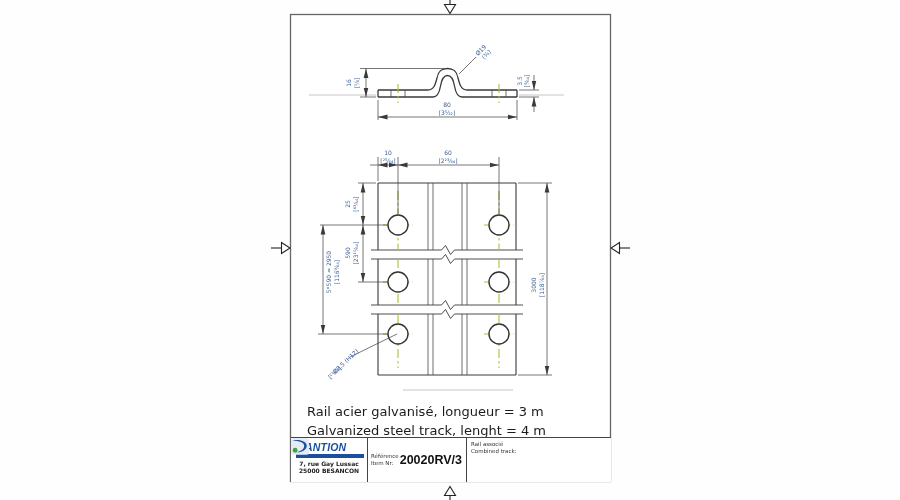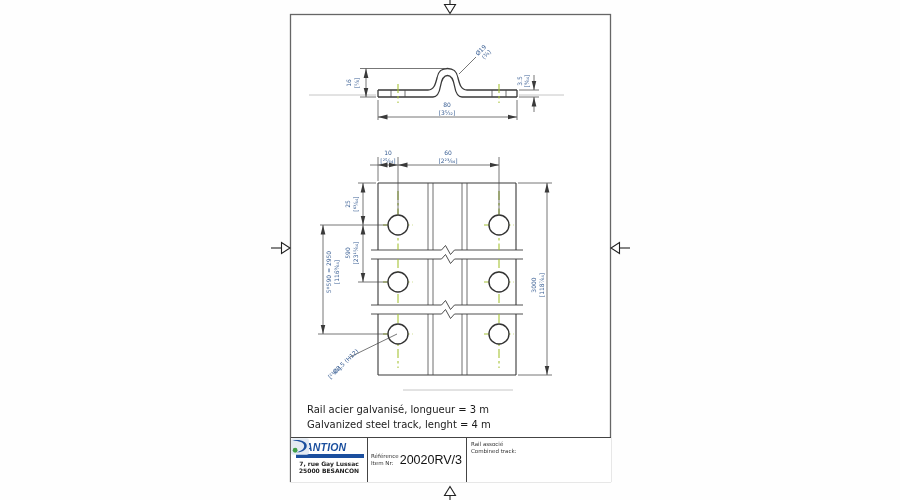--- a/index.html
+++ b/index.html
@@ -14,36 +14,36 @@
   .brk{stroke:#3a3a3a;stroke-width:.9;fill:none;}
   .diml{stroke:#4a4a4a;stroke-width:.75;fill:none;}
   .green{stroke:#a6c437;stroke-width:1.1;fill:none;stroke-dasharray:9 3 2.5 3;}
   .grayln{stroke:#c6c6c6;stroke-width:1;fill:none;}
   .hole{fill:#ffffff;stroke:#333;stroke-width:1.4;}
   .mark{stroke:#222;stroke-width:1.1;fill:none;}
   .markhead{fill:#fff;stroke:#222;stroke-width:1.1;}
   text.d{fill:#3a5f94;font-size:6px;text-anchor:middle;font-family:"DejaVu Sans",sans-serif;}
 
   
-  .note{position:absolute;left:307px;top:403px;font-size:10px;line-height:1.45;color:#1b1b1b;}
+  .note{position:absolute;left:307px;top:403px;font-size:13px;line-height:1.45;color:#1b1b1b;}
 
   
   .titleblock{position:absolute;left:291px;top:437px;width:320px;height:45px;
               border-top:1.2px solid #444;display:flex;box-sizing:border-box;background:#fff;}
   .tb-cell{box-sizing:border-box;height:100%;}
   .tb-logo{width:77px;border-right:1.1px solid #444;padding:2px 3px 1px 3px;}
   .logo-row{display:flex;align-items:flex-start;}
   .logo-right{flex:1;margin-left:2px;}
   .brand{color:#1b4f9e;font-weight:bold;font-style:italic;font-size:10.5px;
          letter-spacing:.2px;line-height:1;margin-top:2px;font-family:"Liberation Sans",sans-serif;}
   .brand-bar{height:4px;background:#1b4f9e;margin-top:1px;}
   .addr{font-size:6px;font-weight:600;text-align:center;line-height:1.2;margin-top:2px;color:#222;}
   .tb-ref{width:99px;border-right:1.1px solid #444;display:flex;align-items:center;padding:0 3px;}
   .ref-labels{font-size:5.5px;line-height:1.3;color:#333;}
-  .ref-value{flex:1;text-align:center;font-weight:normal;font-size:12.5px;color:#111;
+  .ref-value{flex:1;text-align:center;font-weight:bold;font-size:12.5px;color:#111;
              font-family:"Liberation Sans",sans-serif;}
   .tb-assoc{flex:1;padding:3px 4px;font-size:5.5px;line-height:1.3;color:#333;}
 </style>
 </head>
 <body>
 
 <div class="stage">
 
 <svg width="900" height="500" viewBox="0 0 900 500">
   <defs>

